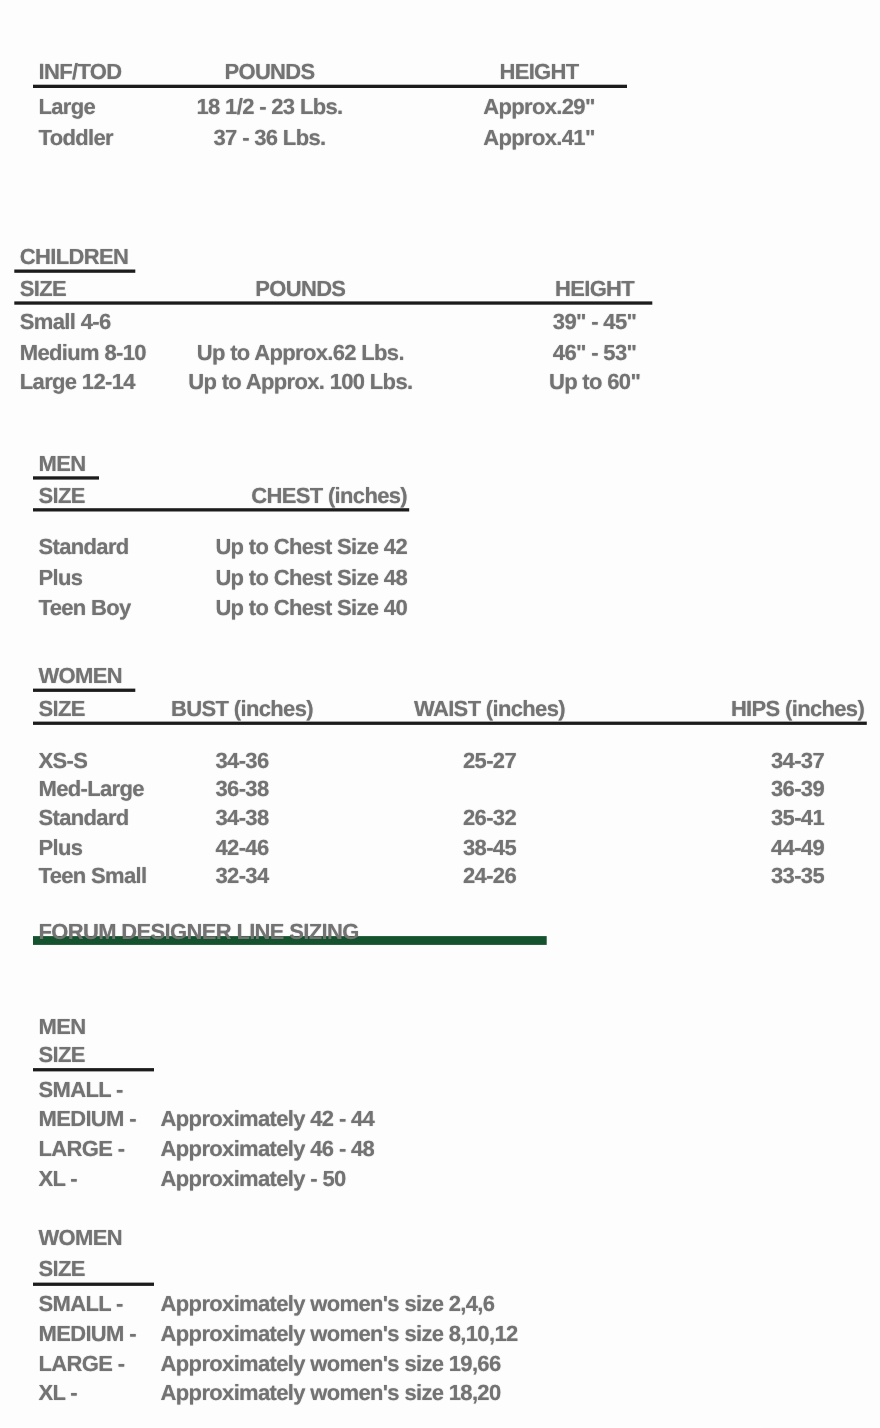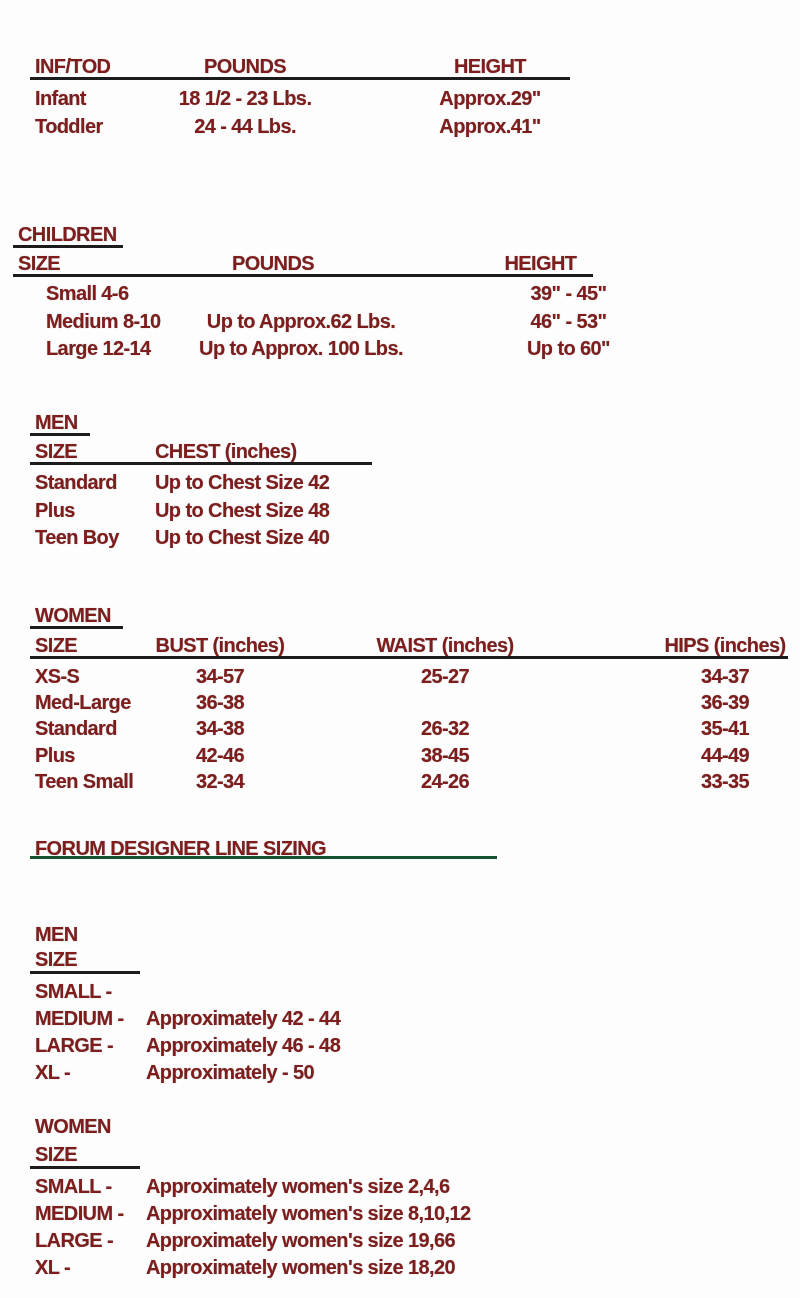--- a/index.html
+++ b/index.html
@@ -9,84 +9,84 @@
   }
   .page {
     position: relative;
     width: 800px;
     height: 1298px;
     background: #fdfdfd;
     font-family: "Liberation Sans", sans-serif;
     font-weight: 700;
     font-size: 20px;
     letter-spacing: -0.6px;
-    color: #7f1d1d;
+    color: #737373;
     text-shadow: 0 0 1px rgba(45,45,45,0.45);
     overflow: hidden;
   }
   .tbl { position: absolute; }
   .sec-title {
     height: 21px;
     line-height: 21px;
     padding-left: 5px;
     border-bottom: 3px solid #1c1c1c;
     margin-bottom: 4px;
     white-space: nowrap;
   }
   .thead {
     position: relative;
     height: 22px;
     line-height: 22px;
     border-bottom: 3px solid #1c1c1c;
   }
-  .rows { margin-top: 4px; }
+  .rows { margin-top: 20px; }
   .row {
     position: relative;
     height: 27.5px;
     line-height: 27.5px;
   }
   .cell {
     position: absolute;
     top: 0;
     white-space: nowrap;
   }
   
   .t1 { top: 55px; left: 30px; width: 540px; }
   .t1 .rows { margin-top: 5px; }
   .t1 .c0 { left: 5px;   width: 120px; }
   .t1 .c1 { left: 115px; width: 200px; text-align: center; }
   .t1 .c2 { left: 380px; width: 160px; text-align: center; }
   
   .t2 { top: 224px; left: 13px; width: 580px; }
   .t2 .sec-title { width: 105px; }
-  .t2 .rows { margin-top: 3px; margin-left: 28px; }
+  .t2 .rows { margin-top: 3px; }
   .t2 .c0 { left: 5px;   width: 135px; }
   .t2 .c1 { left: 140px; width: 240px; text-align: center; }
   .t2 .c2 { left: 455px; width: 145px; text-align: center; }
   
   .t3 { top: 412px; left: 30px; width: 342px; }
   .t3 .sec-title { width: 55px; }
   .t3 .c0 { left: 5px;   width: 120px; }
-  .t3 .c1 { left: 125px; width: 215px; text-align: left; }
+  .t3 .c1 { left: 125px; width: 215px; text-align: right; }
   
   .t4 { top: 605px; left: 30px; width: 758px; }
   .t4 .sec-title { width: 88px; margin-bottom: 5px; }
   .t4 .row { height: 26.2px; line-height: 26.2px; }
   .t4 .c0 { left: 5px;   width: 95px;  }
   .t4 .c1 { left: 95px;  width: 190px; text-align: center; }
   .t4 .c2 { left: 320px; width: 190px; text-align: center; }
   .t4 .c3 { left: 590px; width: 210px; text-align: center; }
   
   .forum-title {
     position: absolute;
     top: 837px; left: 30px;
     width: 467px; height: 22px;
     line-height: 22px;
     padding-left: 5px;
-    border-bottom: 3px solid #14532d;
+    border-bottom: 8px solid #14532d;
     box-sizing: border-box;
     white-space: nowrap;
   }
   .fsec { position: absolute; left: 30px; }
   .f-men   { top: 924px; width: 420px; }
   .f-women { top: 1116px; width: 490px; }
   .sub-title {
     height: 25px;
     line-height: 21px;
     padding-left: 5px;
@@ -111,27 +111,27 @@
 <div class="page">
 
   <section class="tbl t1">
     <div class="thead">
       <span class="cell c0">INF/TOD</span>
       <span class="cell c1">POUNDS</span>
       <span class="cell c2">HEIGHT</span>
     </div>
     <div class="rows">
       <div class="row">
-        <span class="cell c0">Infant</span>
+        <span class="cell c0">Large</span>
         <span class="cell c1">18 1/2 - 23 Lbs.</span>
         <span class="cell c2">Approx.29"</span>
       </div>
       <div class="row">
         <span class="cell c0">Toddler</span>
-        <span class="cell c1">24 - 44 Lbs.</span>
+        <span class="cell c1">37 - 36 Lbs.</span>
         <span class="cell c2">Approx.41"</span>
       </div>
     </div>
   </section>
 
   <section class="tbl t2">
     <div class="sec-title">CHILDREN</div>
     <div class="thead">
       <span class="cell c0">SIZE</span>
       <span class="cell c1">POUNDS</span>
@@ -181,21 +181,21 @@
     <div class="sec-title">WOMEN</div>
     <div class="thead">
       <span class="cell c0">SIZE</span>
       <span class="cell c2">WAIST (inches)</span>
       <span class="cell c1">BUST (inches)</span>
       <span class="cell c3">HIPS (inches)</span>
     </div>
     <div class="rows">
       <div class="row">
         <span class="cell c0">XS-S</span>
-        <span class="cell c1">34-57</span>
+        <span class="cell c1">34-36</span>
         <span class="cell c2">25-27</span>
         <span class="cell c3">34-37</span>
       </div>
       <div class="row">
         <span class="cell c0">Med-Large</span>
         <span class="cell c1">36-38</span>
         <span class="cell c3">36-39</span>
       </div>
       <div class="row">
         <span class="cell c0">Standard</span>

